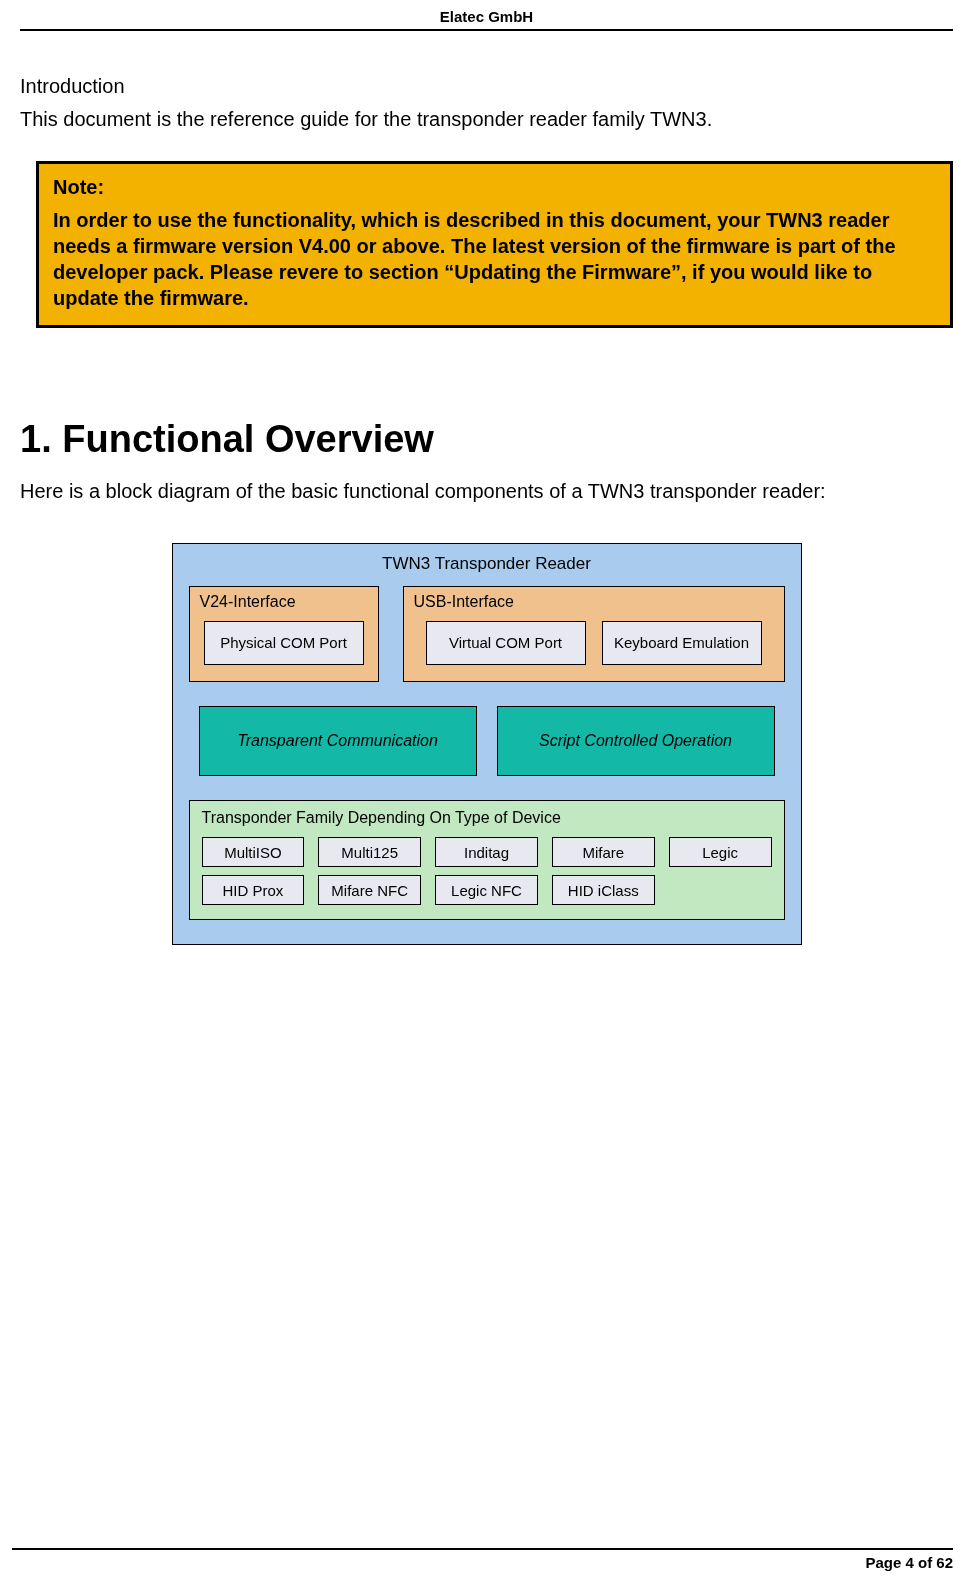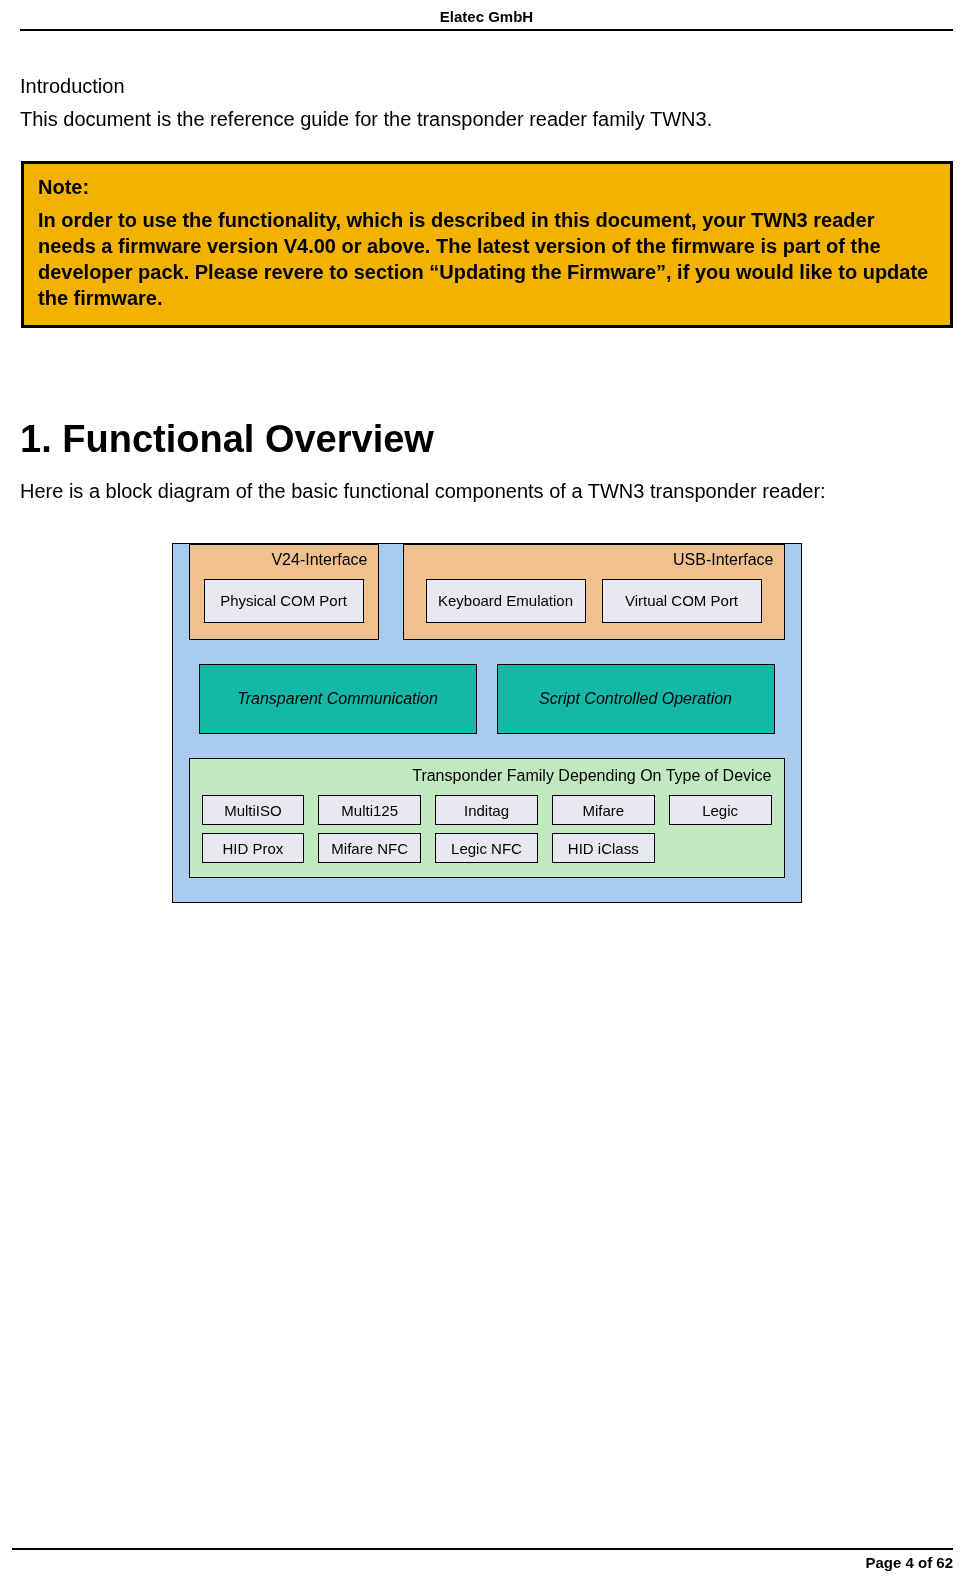--- a/index.html
+++ b/index.html
@@ -30,21 +30,21 @@
     margin-bottom: 10px;
   }
   .intro-text {
     font-size: 20px;
     margin-bottom: 30px;
   }
   .note-box {
     background: #F3B200;
     border: 3px solid #000;
     padding: 12px 14px 14px 14px;
-    margin: 0 0 60px 1px;
+    margin: 0 0 60px 16px;
   }
   .note-title {
     font-weight: bold;
     font-size: 20px;
     margin-bottom: 8px;
   }
   .note-body {
     font-weight: bold;
     font-size: 20px;
     line-height: 1.3;
@@ -81,21 +81,21 @@
     margin-bottom: 24px;
   }
   .if-box {
     border: 1.5px solid #000;
     background: #F0C18D;
     padding: 6px 10px 16px 10px;
   }
   .if-v24 { flex: 0 0 190px; }
   .if-usb { flex: 1; }
   .if-label {
-    text-align: right;
+    text-align: left;
     font-size: 16px;
     margin-bottom: 10px;
   }
   .port-row {
     display: flex;
     gap: 16px;
     justify-content: center;
   }
   .port-box {
     background: #E8E8F0;
@@ -127,21 +127,21 @@
     justify-content: center;
     font-size: 16px;
     font-style: italic;
   }
   .family-box {
     background: #C2E8C2;
     border: 1.5px solid #000;
     padding: 8px 12px 14px 12px;
   }
   .family-title {
-    text-align: right;
+    text-align: left;
     font-size: 16px;
     margin-bottom: 10px;
   }
   .family-grid {
     display: grid;
     grid-template-columns: repeat(5, 1fr);
     gap: 8px 14px;
   }
   .family-cell {
     background: #E8E8F0;
@@ -177,33 +177,34 @@
   <div class="note-box">
     <div class="note-title">Note:</div>
     <div class="note-body">In order to use the functionality, which is described in this document, your TWN3 reader needs a firmware version V4.00 or above. The latest version of the firmware is part of the developer pack. Please revere to section “Updating the Firmware”, if you would like to update the firmware.</div>
   </div>
 
   <div class="section-heading">1. Functional Overview</div>
   <div class="section-text">Here is a block diagram of the basic functional components of a TWN3 transponder reader:</div>
 
   <div class="diagram-wrap">
     <div class="diagram">
+      <div class="diagram-title">TWN3 Transponder Reader</div>
 
       <div class="if-row">
         <div class="if-box if-v24">
           <div class="if-label">V24-Interface</div>
           <div class="port-row">
             <div class="port-box">Physical COM Port</div>
           </div>
         </div>
         <div class="if-box if-usb">
           <div class="if-label">USB-Interface</div>
           <div class="port-row">
+            <div class="port-box">Virtual COM Port</div>
             <div class="port-box">Keyboard Emulation</div>
-            <div class="port-box">Virtual COM Port</div>
           </div>
         </div>
       </div>
 
       <div class="mode-row">
         <div class="mode-box">Transparent Communication</div>
         <div class="mode-box">Script Controlled Operation</div>
       </div>
 
       <div class="family-box">

